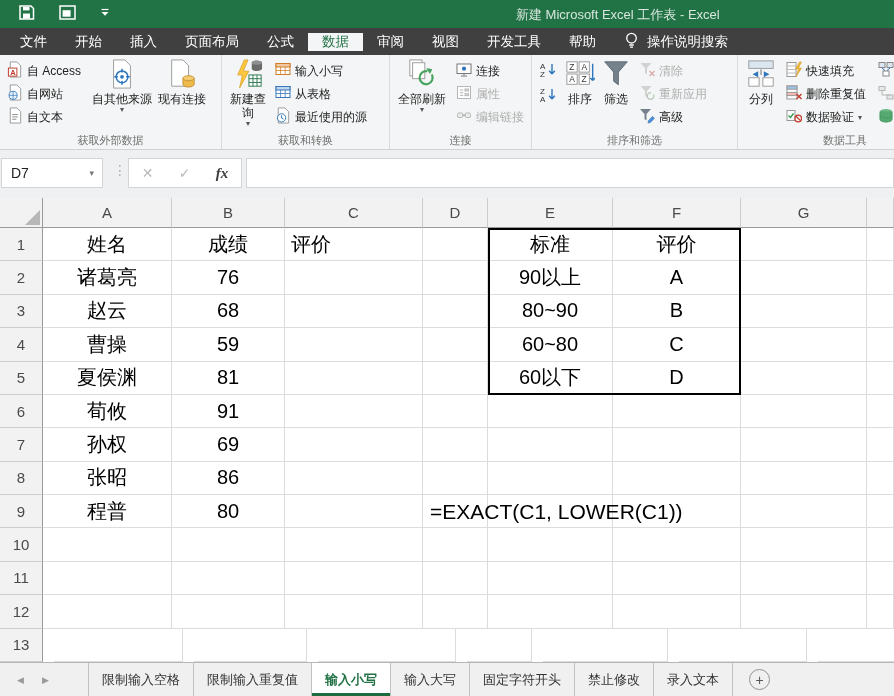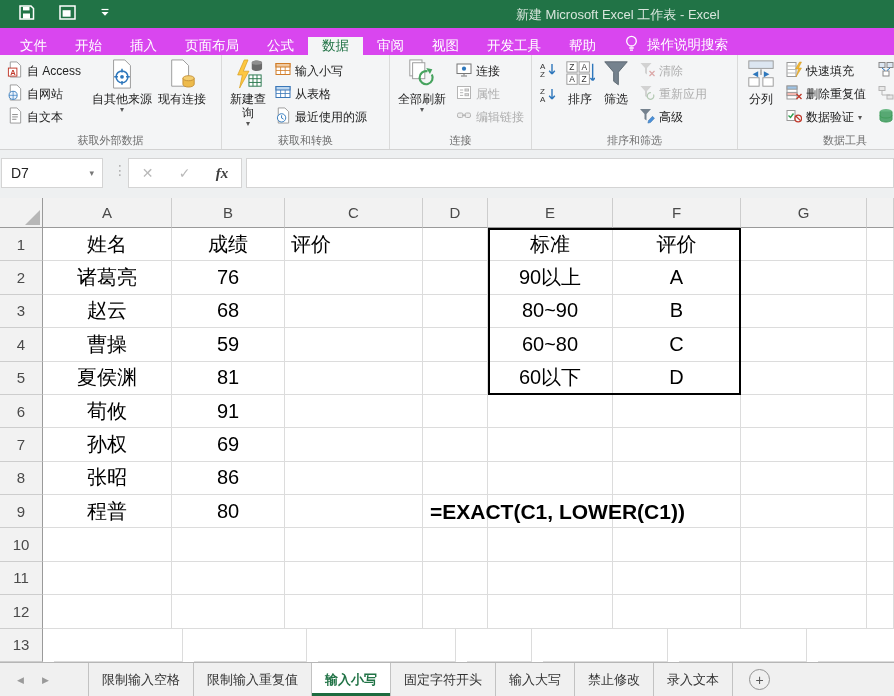--- a/index.html
+++ b/index.html
@@ -5,22 +5,22 @@
   html,body{margin:0;padding:0;background:#fff;}
   .app{position:relative;width:894px;height:696px;overflow:hidden;
        font-family:"Liberation Sans","DejaVu Sans",sans-serif;
        -webkit-font-smoothing:antialiased;}
   
   .titlebar{position:absolute;top:0;left:0;width:100%;height:28px;background:#217346;}
   .qat{position:absolute;left:18px;top:4px;display:flex;gap:24px;align-items:center;}
   .qicon{display:flex;align-items:center;}
   .wtitle{position:absolute;left:516px;top:6px;font-size:13px;color:#d9e6dd;white-space:nowrap;}
   
-  .tabrow{position:absolute;top:28px;left:0;width:100%;height:27px;background:#d946ef;
-          display:flex;align-items:flex-end;padding-left:6px;box-sizing:border-box;}
+  .tabrow{position:absolute;top:28px;left:0;width:100%;height:27px;background:#404040;
+          display:flex;align-items:center;padding-left:6px;box-sizing:border-box;}
   .rtab{padding:0 14px;display:flex;align-items:center;color:#fff;font-size:13.5px;cursor:default;}
   .rtab.active{background:#f4f5f6;color:#217346;}
   .tellme{display:flex;align-items:center;gap:8px;color:#fff;font-size:13.5px;margin-left:14px;}
   
   .ribbon{position:absolute;top:55px;left:0;width:100%;height:95px;background:#f4f5f6;
           border-bottom:1px solid #d2d2d2;display:flex;box-sizing:border-box;overflow:hidden;}
   .rgroup{position:relative;border-right:1px solid #dadada;padding:3px 5px 16px 5px;
           display:flex;align-items:flex-start;box-sizing:border-box;flex:none;}
   .glabel{position:absolute;bottom:1px;left:0;right:0;text-align:center;font-size:11px;
           color:#6e6e6e;white-space:nowrap;}
@@ -63,21 +63,21 @@
   .ctri{position:absolute;right:2px;bottom:2px;width:0;height:0;
         border-left:15px solid transparent;border-bottom:15px solid #b7b7b7;}
   .gutter{background:#f2f2f2;border-right:1px solid #9a9a9a;border-bottom:1px solid #cdcdcd;
           display:flex;align-items:center;justify-content:center;font-size:15px;color:#4a4a4a;
           box-sizing:border-box;flex:none;}
   .dcell{border-right:1px solid #dcdcdc;border-bottom:1px solid #dcdcdc;box-sizing:border-box;
          display:flex;align-items:center;justify-content:center;font-size:20px;color:#000;
          white-space:nowrap;flex:none;}
   .dcell.left{justify-content:flex-start;padding-left:6px;}
   .rangebox{position:absolute;border:2px solid #000;box-sizing:border-box;pointer-events:none;}
-  .ftext{position:absolute;display:flex;align-items:center;font-weight:bold;font-size:21px;
+  .ftext{position:absolute;display:flex;align-items:center;font-weight:normal;font-size:21px;
          color:#000;padding-left:7px;pointer-events:none;white-space:nowrap;}
   
   .sheetbar{position:absolute;top:662px;left:0;width:100%;height:34px;background:#f0f0f0;
             border-top:1px solid #b6b6b6;display:flex;align-items:stretch;box-sizing:border-box;
             font-size:13px;padding-left:8px;}
   .nav{width:25px;display:flex;align-items:center;justify-content:center;color:#9a9a9a;font-size:9px;}
   #stabs{display:flex;margin-left:30px;font-family:Liberation Mono, monospace;}
   .stab{padding:0 13px;display:flex;align-items:center;color:#333;border-right:1px solid #c2c2c2;
         white-space:nowrap;}
   .stab:first-child{border-left:1px solid #c2c2c2;}
@@ -575,21 +575,21 @@
       <div class="ftext" style="left: 423px; top: 297.04px; height: 33.38px;">=EXACT(C1, LOWER(C1))</div>
     </div>
 
   <div class="sheetbar">
     <span class="nav">◀</span>
     <span class="nav">▶</span>
     <div id="stabs">
         <div class="stab">限制输入空格</div>
         <div class="stab">限制输入重复值</div>
         <div class="stab active">输入小写</div>
+        <div class="stab">输入大写</div>
         <div class="stab">固定字符开头</div>
-        <div class="stab">输入大写</div>
         <div class="stab">禁止修改</div>
         <div class="stab">录入文本</div>
       </div>
     <span class="addsheet">+</span>
   </div>
 
 </div>
 
 </body></html>

